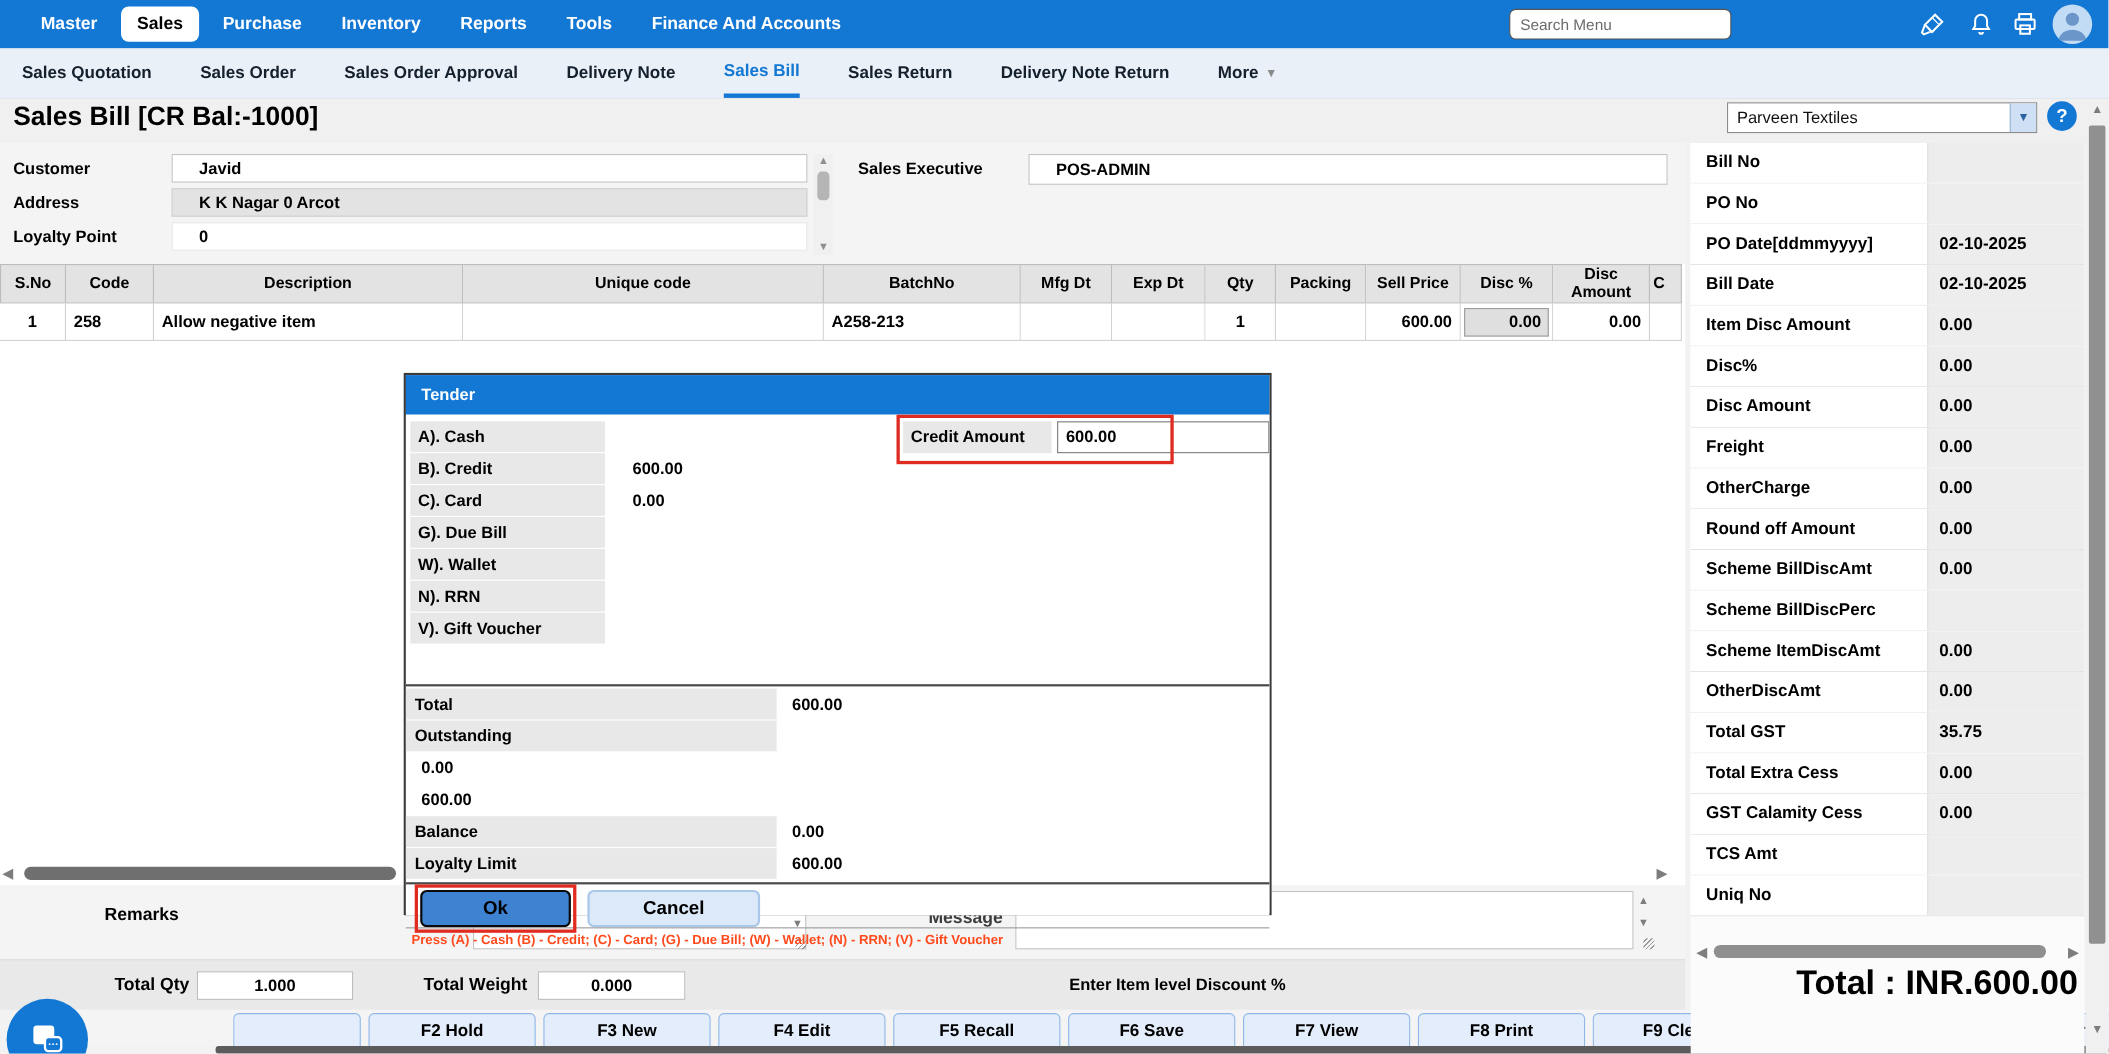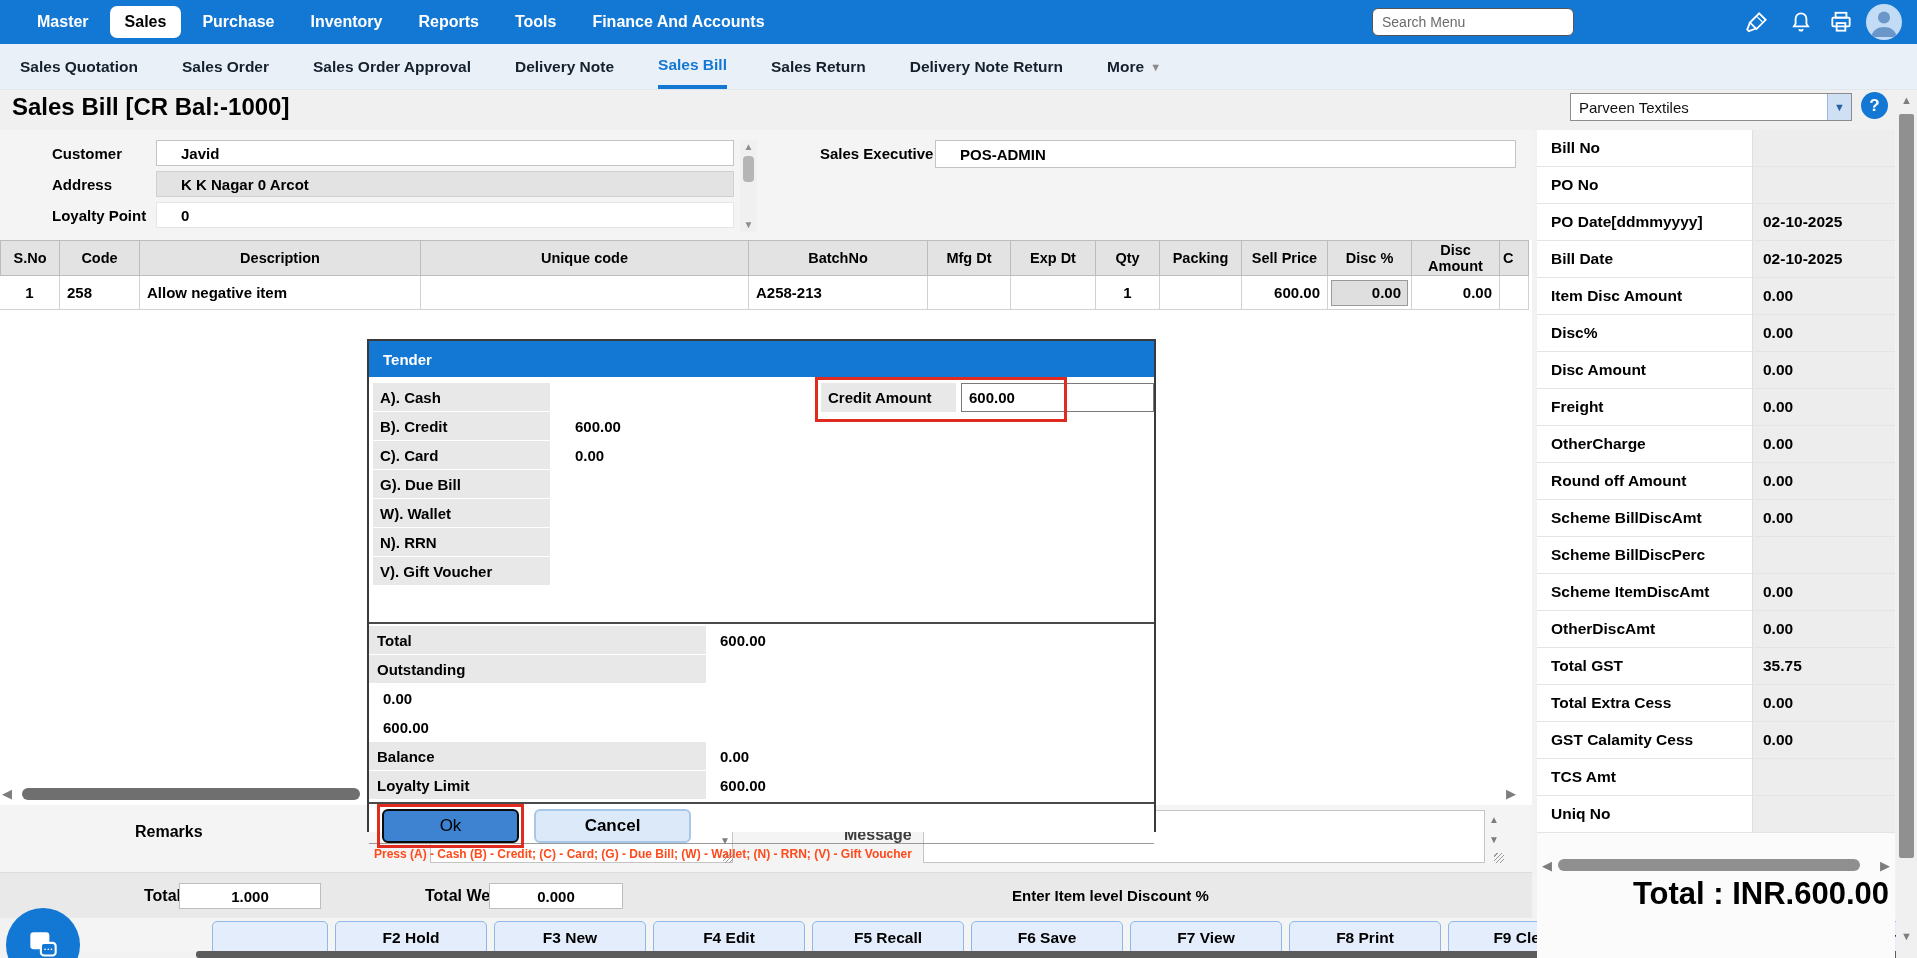--- a/index.html
+++ b/index.html
@@ -26,21 +26,21 @@
   
   .titlebar { position:absolute; left:0; top:90px; width:1917px; height:40px; background:#f0f0f0; }
   .page-title { position:absolute; left:12px; top:3px; font-size:24px; font-weight:600; color:#000; }
   .company-select { position:absolute; left:1570px; top:3px; width:282px; height:28px; background:#fff; border:1px solid #8c8c8c; display:flex; align-items:center; }
   .company-select .txt { flex:1; font-size:15px; padding-left:8px; color:#111; }
   .company-select .dd { width:24px; height:100%; background:#cfe0f4; border-left:1px solid #9bb8d8; color:#2b5fa3; font-size:11px; display:flex; align-items:center; justify-content:center; cursor:pointer; }
   .help-btn { position:absolute; left:1861px; top:2px; width:27px; height:27px; border-radius:50%; background:#1377d4; color:#fff; font-weight:bold; font-size:17px; display:flex; align-items:center; justify-content:center; cursor:pointer; }
 
   
   .customer-band { position:absolute; left:0; top:130px; width:1532px; height:110px; background:#f4f4f4; }
-  .flabel { position:absolute; font-size:15px; font-weight:bold; color:#000;margin-left:40px; }
+  .flabel { position:absolute; font-size:15px; font-weight:bold; color:#000; }
   .ffield { position:absolute; height:26px; font-size:15px; font-weight:600; color:#000; padding:0 24px; border:1px solid #c4c4c4; background:#fff; font-family:"Liberation Sans",sans-serif; }
   .ffield.gray { background:#e3e3e3; border-color:#d0d0d0; }
   .mini-vscroll { position:absolute; left:740px; top:10px; width:17px; height:92px; background:#f0f0f0; }
   .mini-vscroll .a { color:#8f8f8f; font-size:10px; text-align:center; line-height:14px; }
   .mini-vscroll .thumb { margin:2px auto; width:11px; height:26px; background:#b5b5b5; border-radius:4px; }
 
   
   .main-white { position:absolute; left:0; top:240px; width:1532px; height:565px; background:#fff; }
   .items-table { position:absolute; left:0; top:240px; width:1529px; display:grid; grid-template-columns:60px 80px 281px 328px 179px 83px 85px 64px 82px 86px 84px 88px 1fr; }
   .th { background:#e3e3e3; border:1px solid #bdbdbd; border-left:none; font-size:14.5px; font-weight:bold; text-align:center; display:flex; align-items:center; justify-content:center; height:36px; line-height:16px; padding:0 3px; overflow:hidden; }
@@ -97,21 +97,21 @@
   .pay-value { margin-left:25px; font-size:15px; font-weight:600; }
   .credit-red { position:absolute; left:446px; top:0px; width:252px; height:45px; border:3px solid #e02b20; z-index:3; pointer-events:none; }
   .credit-label { position:absolute; left:452px; top:6px; width:135px; height:29px; background:#e8e8e8; font-size:15px; font-weight:bold; display:flex; align-items:center; padding-left:7px; z-index:2; }
   .credit-input { position:absolute; left:592px; top:6px; width:193px; height:29px; border:1px solid #7a7a7a; font-size:15px; font-weight:600; padding-left:7px; z-index:2; font-family:"Liberation Sans",sans-serif; }
   .sum-divider { position:absolute; left:0; right:0; height:2px; background:#4a4a4a; }
   .sum-rows { position:absolute; left:0px; top:249px; right:0px; }
   .sum-row { height:28px; margin-bottom:1px; display:flex; align-items:center; }
   .sum-label { width:337px; height:28px; background:#e8e8e8; font-size:15px; font-weight:bold; display:flex; align-items:center; padding-left:8px; }
   .sum-value { margin-left:14px; font-size:15px; font-weight:600; }
   .ok-red { position:absolute; left:8px; top:427px; width:147px; height:44px; border:3px solid #e02b20; z-index:3; pointer-events:none; }
-  .btn-ok { position:absolute; left:13px; top:432px; width:137px; height:34px; background:#3e82d2; border:2px solid #0a0a0a; border-radius:6px; font-size:17px; font-weight:normal; color:#000; cursor:pointer; font-family:"Liberation Sans",sans-serif; }
+  .btn-ok { position:absolute; left:13px; top:432px; width:137px; height:34px; background:#3e82d2; border:2px solid #0a0a0a; border-radius:6px; font-size:17px; font-weight:bold; color:#000; cursor:pointer; font-family:"Liberation Sans",sans-serif; }
   .btn-cancel { position:absolute; left:165px; top:432px; width:157px; height:34px; background:#dce9f8; border:2px solid #a9c7e8; border-radius:6px; font-size:17px; font-weight:bold; color:#000; cursor:pointer; font-family:"Liberation Sans",sans-serif; }
   .dlg-hint { position:absolute; left:5px; top:470px; font-size:12px; font-weight:bold; color:#ff4a1c; white-space:nowrap; }
   .behind-msg-label { position:absolute; left:844px; top:826px; font-size:16px; font-weight:bold; color:#3c3c3c; z-index:5; }
 </style>
 </head>
 <body>
 
 <div id="app">
 
   <div class="topbar">

